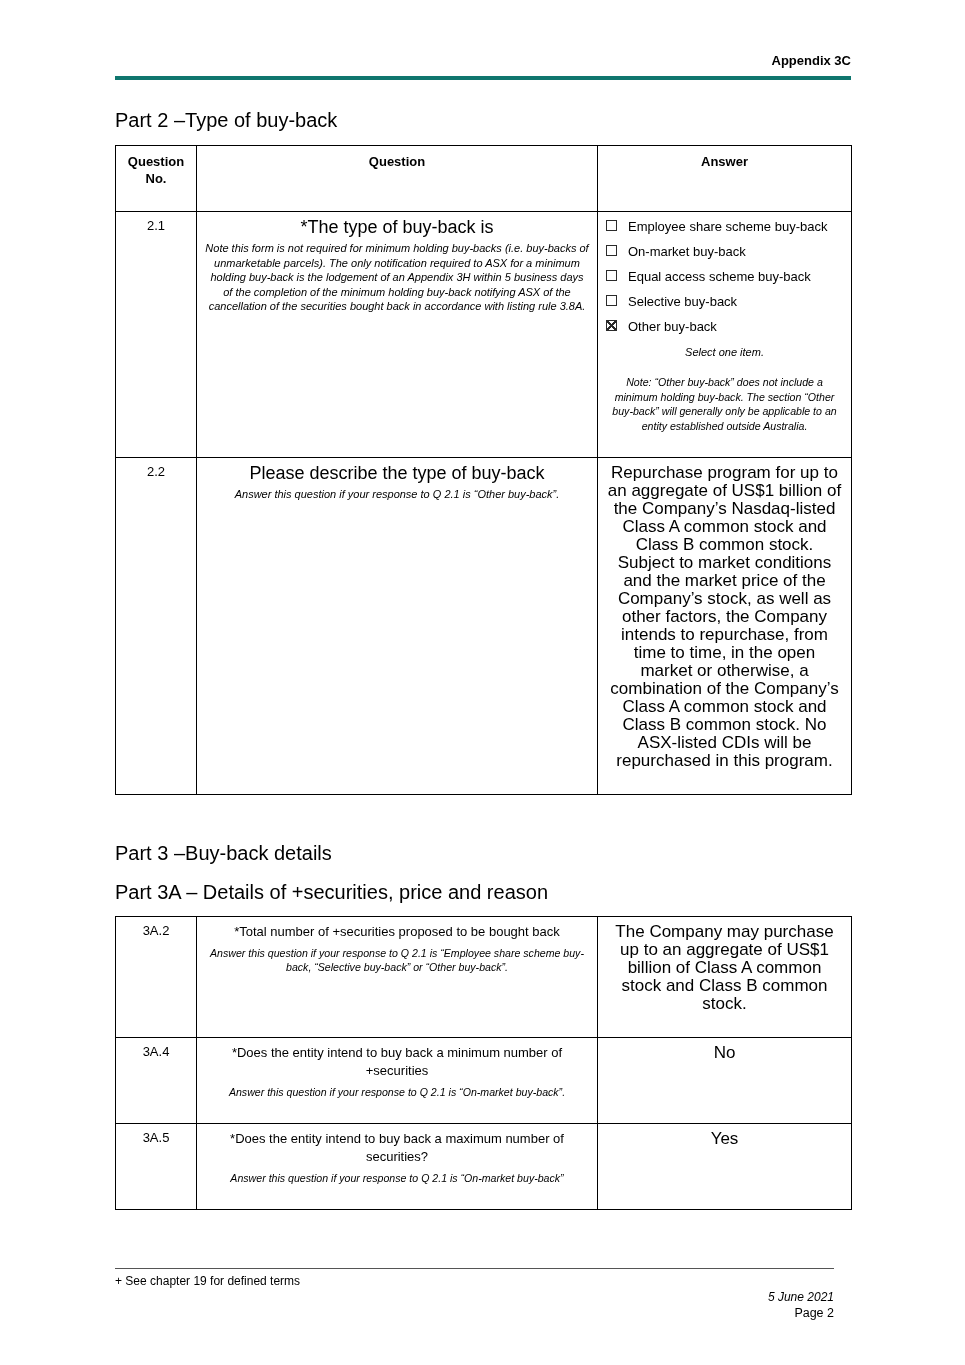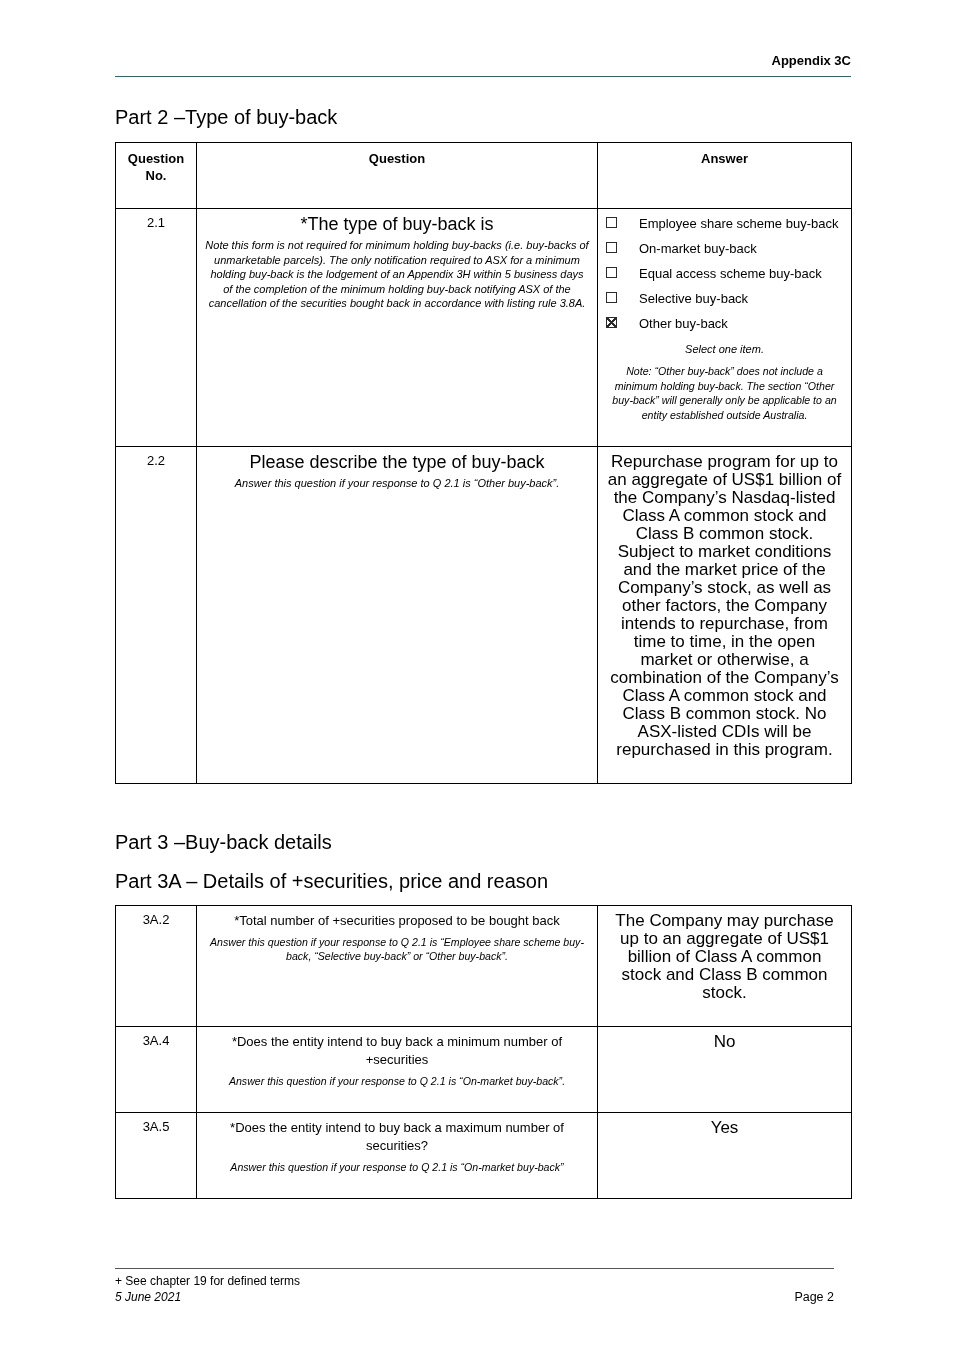--- a/index.html
+++ b/index.html
@@ -14,21 +14,21 @@
     overflow: hidden;
   }
   .content { padding: 52px 114px 0 115px; }
 
   
   .doc-header {
     text-align: right;
     font-weight: bold;
     font-size: 13px;
     line-height: 17px;
-    border-bottom: 1px solid #0f766e;
+    border-bottom: 4px solid #0f766e;
     padding-bottom: 7px;
   }
 
   
   .h-part { font-size: 20px; font-weight: 400; }
   .part2-title { margin-top: 29px; margin-bottom: 13px; }
   .part3-title { margin-top: 47px; }
   .part3a-title { margin-top: 16px; margin-bottom: 12px; }
 
   
@@ -42,42 +42,42 @@
 
   .q-no { font-size: 13px; }
   .q-title { font-size: 18px; line-height: 18px; }
   .q-note { font-style: italic; font-size: 11px; line-height: 14.5px; margin-top: 5px; color: #000; }
   .t2 .q-title { font-size: 13px; line-height: 18px; }
   .t2 .q-note { font-size: 10.6px; line-height: 14px; margin-top: 5px; }
 
   .ans-text { font-size: 17px; line-height: 18px; }
 
   
-  .opt { display: flex; gap: 22px; margin-bottom: 8px; align-items: flex-start; }
+  .opt { display: flex; gap: 11px; margin-bottom: 8px; align-items: flex-start; }
   .opt-label { font-size: 13px; line-height: 17px; }
   .cb {
     width: 11px; height: 11px; flex: 0 0 auto;
     border: 1.4px solid #2b2b2b; margin-top: 2px; position: relative; background: #fff;
   }
   .cb.checked::before {
     content: ""; position: absolute; inset: 0;
     background:
       linear-gradient(to top right, transparent 44%, #2b2b2b 44%, #2b2b2b 56%, transparent 56%),
       linear-gradient(to bottom right, transparent 44%, #2b2b2b 44%, #2b2b2b 56%, transparent 56%);
   }
   .select-note { font-style: italic; font-size: 11px; line-height: 14px; margin-top: 10px; }
-  .ans-note { font-style: italic; font-size: 10.6px; line-height: 14.5px; margin-top: 8px; }
+  .ans-note { font-style: italic; font-size: 10.6px; line-height: 14.5px; margin-top: 16px; }
 
   
   .footer {
     position: absolute; left: 115px; right: 131px; top: 1268px;
     border-top: 1px solid #555; padding-top: 4px;
     font-size: 12px; line-height: 16px;
   }
-  .footer-row { display: flex; justify-content: space-between; align-items: flex-end; }
+  .footer-row { display: flex; justify-content: space-between; align-items: flex-end; flex-direction: column; }
   .footer-date { font-style: italic; }
   .footer-page { font-size: 12.5px; }
 </style>
 </head>
 <body>
 
 <div class="page">
   <div class="content">
 
     <div class="doc-header">

